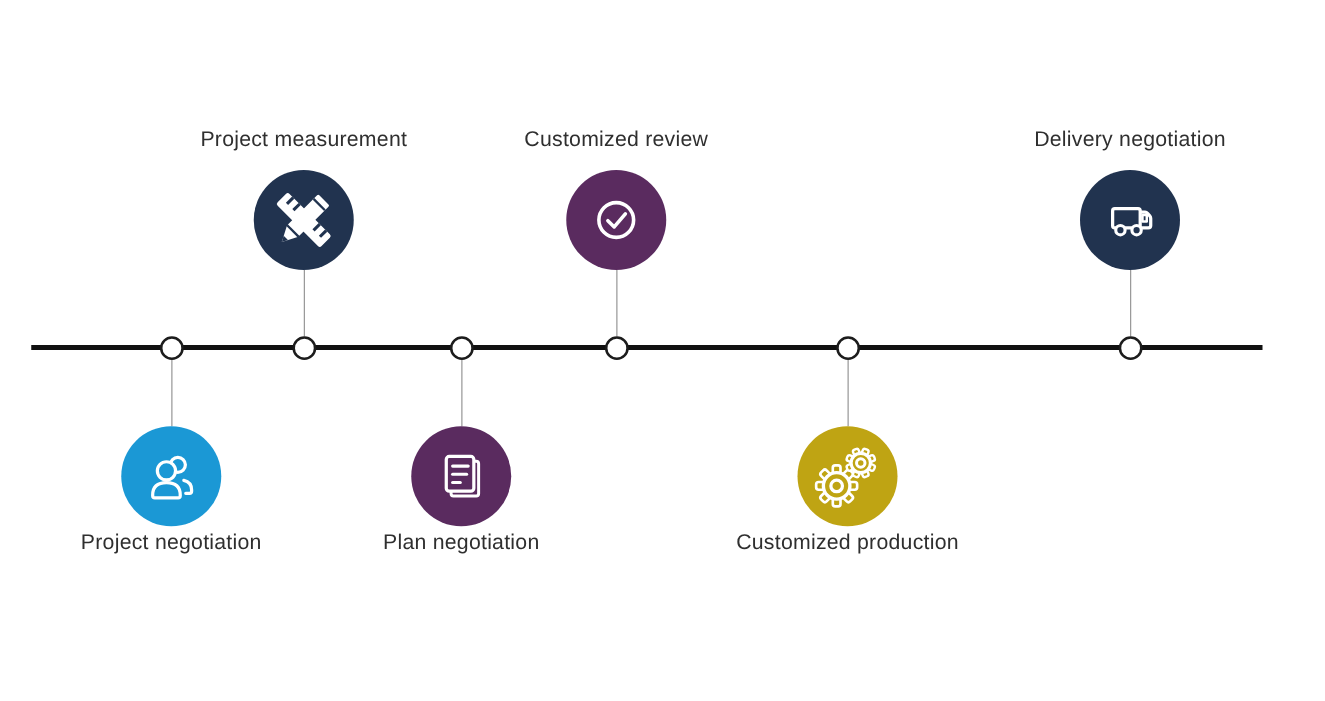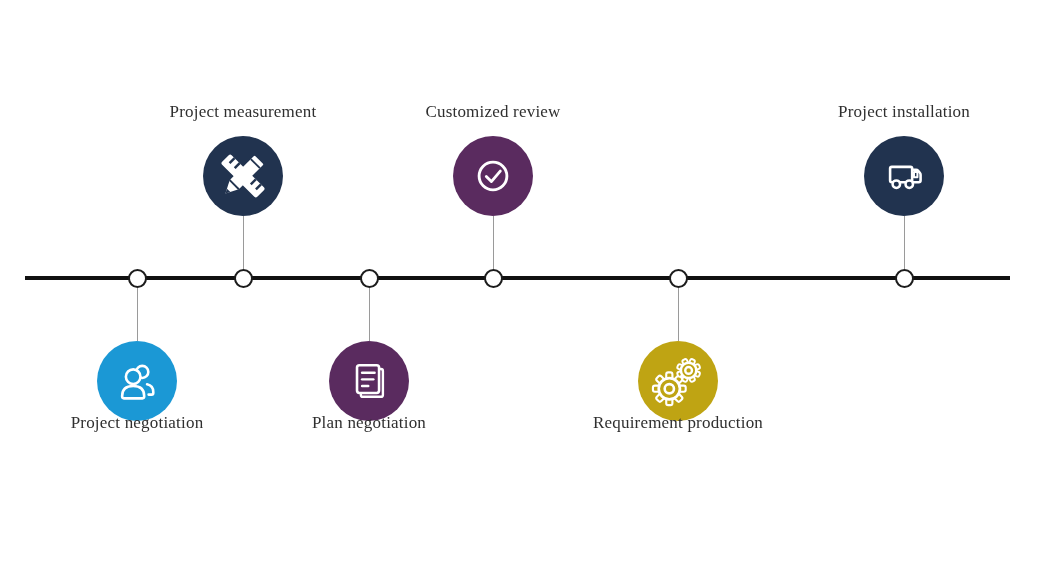--- a/index.html
+++ b/index.html
@@ -21,24 +21,23 @@
 
   .node{position:absolute;left:var(--x);top:0;height:100%;width:0;}
 
   .step-label{
     position:absolute;left:0;
     transform:translateX(-50%);
     white-space:nowrap;
     font-size:17px;
     color:#2f2f2f;
     letter-spacing:0.2px;
-    font-family:Liberation Serif, serif;
   }
   .node.above .step-label{top:102px;}
-  .node.below .step-label{top:413px;}
+  .node.below .step-label{top:424px;}
 
   .big-circle{
     position:absolute;left:-40px;
     width:80px;height:80px;
     border-radius:50%;
     display:flex;align-items:center;justify-content:center;
   }
   .node.above .big-circle{top:136px;}
   .node.below .big-circle{top:341px;}
 
@@ -168,33 +167,33 @@
             <rect x="36.5" y="4.8" width="5" height="6" rx="1.8" transform="rotate(202.5 39 17)"></rect>
             <rect x="36.5" y="4.8" width="5" height="6" rx="1.8" transform="rotate(247.5 39 17)"></rect>
             <rect x="36.5" y="4.8" width="5" height="6" rx="1.8" transform="rotate(292.5 39 17)"></rect>
             <rect x="36.5" y="4.8" width="5" height="6" rx="1.8" transform="rotate(337.5 39 17)"></rect>
           </g>
           <circle cx="39" cy="17" r="8" fill="currentColor" stroke="#fff" stroke-width="2.6"></circle>
           <circle cx="39" cy="17" r="3.5" fill="currentColor" stroke="#fff" stroke-width="2.5"></circle>
         </g>
       </svg>
     </div>
-    <div class="step-label">Requirement production</div>
+    <div class="step-label">Customized production</div>
   </div>
 
   <div class="node above" style="--x:904px">
     <div class="dot"></div>
     <div class="connector"></div>
     <div class="big-circle" style="background-color: rgb(33, 51, 79); color: rgb(33, 51, 79);">
       <svg viewBox="0 0 48 48" width="46" height="46">
         <g stroke="#fff" stroke-width="2.7" fill="none" stroke-linejoin="round">
           <rect x="9.5" y="14.5" width="23" height="16" rx="1.8"></rect>
           <path d="M32.5 17.5 h4.1 q1.2 0 2 0.9 l1.9 2.2 q0.8 0.9 0.8 2.1 v5.8 q0 2 -2 2 h-6.8"></path>
           <rect x="34.4" y="19.9" width="3.6" height="5.4" stroke-width="2.1"></rect>
         </g>
         <circle cx="16" cy="32.5" r="3.9" fill="currentColor" stroke="#fff" stroke-width="2.6"></circle>
         <circle cx="29.5" cy="32.5" r="3.9" fill="currentColor" stroke="#fff" stroke-width="2.6"></circle>
       </svg>
     </div>
-    <div class="step-label">Project installation</div>
+    <div class="step-label">Delivery negotiation</div>
   </div>
 
 </div>
 
 </body></html>

